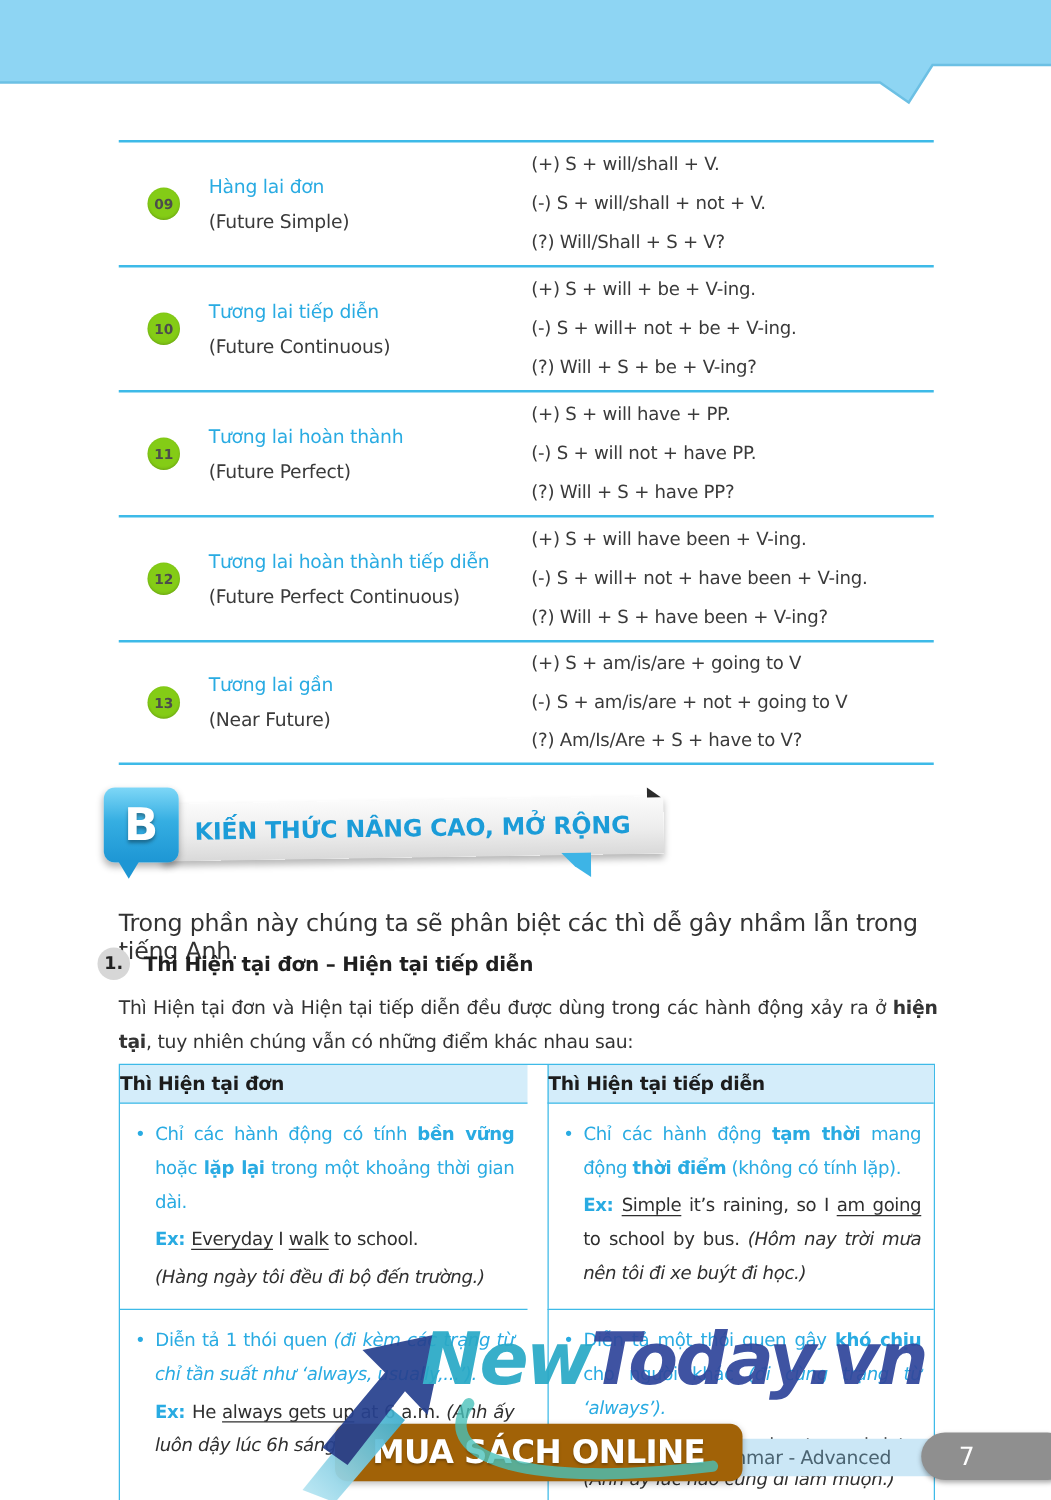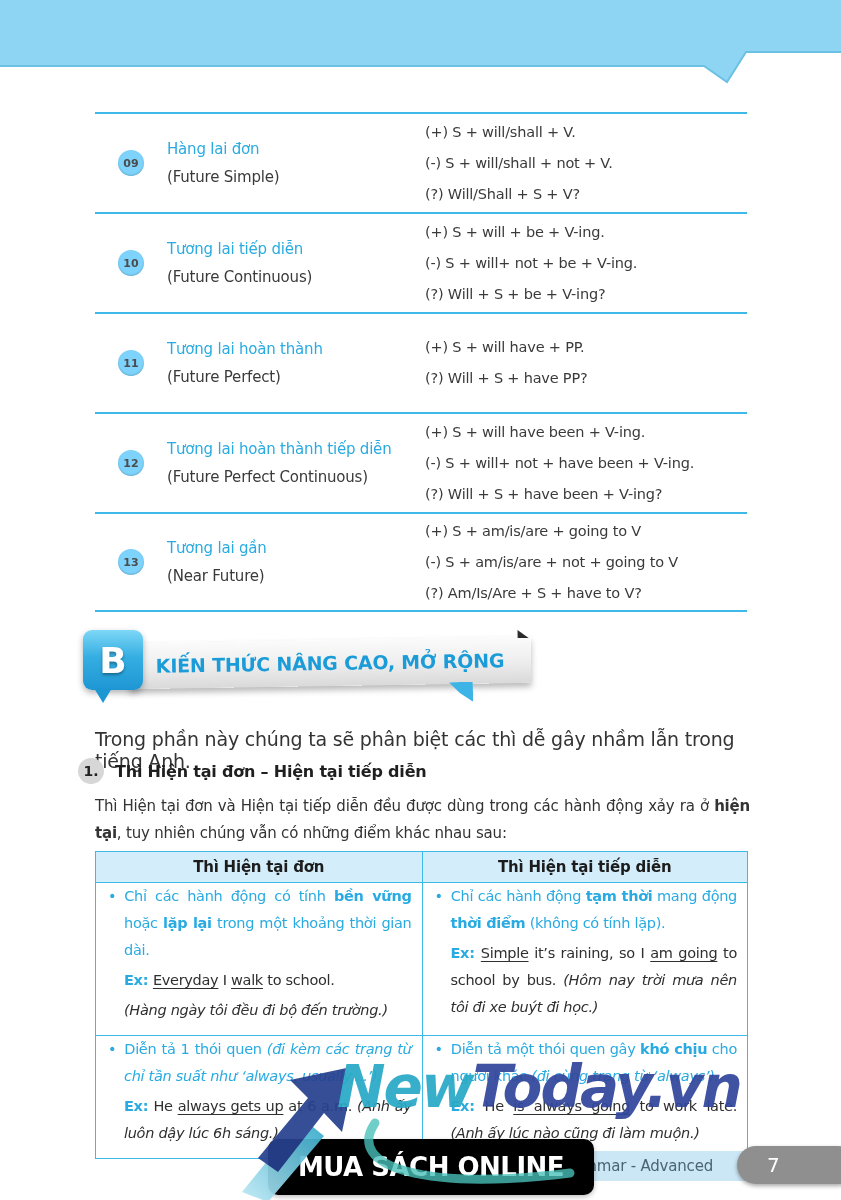--- a/index.html
+++ b/index.html
@@ -13,21 +13,21 @@
 
   
   .top-banner { position:absolute; left:0; top:0; z-index:2; }
 
   
   .tense-table { position:absolute; left:95px; top:112px; width:652px; z-index:1; }
   .t-row { display:flex; align-items:center; height:100px; border-top:2px solid #3EBAE8; }
   .t-row:last-child { border-bottom:2px solid #3EBAE8; }
   .t-num { width:72px; display:flex; justify-content:center; }
   .badge {
-    width:26px; height:26px; border-radius:50%; background:#7dd3fc;
+    width:26px; height:26px; border-radius:50%; background:#84cc16;
     color:#4c4c4c; font-size:11px; font-weight:bold;
     display:flex; align-items:center; justify-content:center;
     box-shadow:inset 0 -1px 2px rgba(0,0,0,.18);
   }
   .t-name { width:258px; font-size:15px; letter-spacing:-0.2px; }
   .t-name .vi { color:#29ABE2; margin-bottom:10px; }
   .t-name .en { color:#3a3a3a; }
   .t-forms { flex:1; font-size:14.5px; line-height:31px; color:#3a3a3a; letter-spacing:-0.2px; }
 
   
@@ -80,25 +80,25 @@
     font-size:15px; line-height:27px; text-align:justify; letter-spacing:-0.2px; z-index:1;
   }
 
   
   .cmp-table {
     position:absolute; left:95px; top:851px; width:653px;
     border:1px solid #3EBAE8; display:grid; grid-template-columns:1fr 1fr; z-index:1;
   }
   .cmp-h {
     background:#D4EDFA; border-bottom:1px solid #3EBAE8;
-    font-weight:bold; font-size:15px; color:#1c1c1c; text-align:center; padding:6px 0;
+    font-weight:bold; font-size:15px; color:#1c1c1c; text-align:left; padding:6px 0;
     letter-spacing:-0.2px;
   }
-  .cmp-h.right, .cmp-c.right { border-left:1px solid #3EBAE8; }
-  .cmp-c { padding:0 10px 8px 12px; font-size:14.5px; line-height:27px; letter-spacing:-0.3px; color:#2f2f2f; }
+  .cmp-h.right, .cmp-c.right { border-left:1px solid #3EBAE8;margin-left:16px; }
+  .cmp-c { padding:12px 10px 8px 12px; font-size:14.5px; line-height:27px; letter-spacing:-0.3px; color:#2f2f2f; }
   .cmp-c.r1 { min-height:138px; }
   .cmp-c.r2 { min-height:115px; border-top:1px solid #3EBAE8; }
   .cmp-c p { padding-left:16px; text-align:justify; margin-bottom:3px; }
   .cmp-c p.first { text-indent:-16px; }
   .dot { color:#29ABE2; margin-right:8px; }
   .seg-blue { color:#29ABE2; }
   .seg-blue-b { color:#29ABE2; font-weight:bold; }
   .seg-blue-i { color:#29ABE2; font-style:italic; }
   .seg-ex { color:#29ABE2; font-weight:bold; }
   .seg-u { text-decoration:underline; text-underline-offset:3px; }
@@ -108,22 +108,22 @@
   
   .watermark { position:absolute; left:225px; top:1035px; width:600px; height:165px; z-index:9; opacity:.93; pointer-events:none; }
   .wm-arrow { position:absolute; left:15px; top:5px; }
   .wm-text { position:absolute; left:112px; top:18px; font-size:58px; font-weight:bold; font-style:italic; letter-spacing:-2px; white-space:nowrap; }
   .wm-part1 { color:#2AA9C6; }
   .wm-part2 { color:#31479C; }
   .wm-swoosh { position:absolute; left:110px; top:70px; }
 
   
   .mua {
-    position:absolute; left:268px; top:1139px; width:326px; height:56px;
-    background:#000000; border-radius:10px; z-index:8;
+    position:absolute; left:268px; top:1139px; width:326px; height:46px;
+    background:#a16207; border-radius:10px; z-index:8;
     display:flex; align-items:center; justify-content:center;
     box-shadow:0 2px 5px rgba(0,0,0,.25);
   }
   .mua-label { color:#fff; font-weight:bold; font-size:26px; letter-spacing:-0.5px; text-shadow:0 2px 2px rgba(0,0,0,.28); white-space:nowrap; }
   .footer-strip {
     position:absolute; left:458px; right:0; top:1151px; height:30px;
     background:#CBE7F6; border-radius:4px 0 0 4px; z-index:5;
   }
   .footer-text {
     position:absolute; right:128px; top:0; height:30px; line-height:30px;
@@ -181,20 +181,21 @@
     <div class="t-row">
       <div class="t-num">
           <span class="badge">11</span>
         </div>
       <div class="t-name">
         <div class="vi">Tương lai hoàn thành</div>
         <div class="en">(Future Perfect)</div>
       </div>
       <div class="t-forms">
         <div>(+) S + will have + PP.</div>
+        <div>(-) S + will not + have PP.</div>
         <div>(?) Will + S + have PP?</div>
       </div>
     </div>
 
     <div class="t-row">
       <div class="t-num">
           <span class="badge">12</span>
         </div>
       <div class="t-name">
         <div class="vi">Tương lai hoàn thành tiếp diễn</div>

